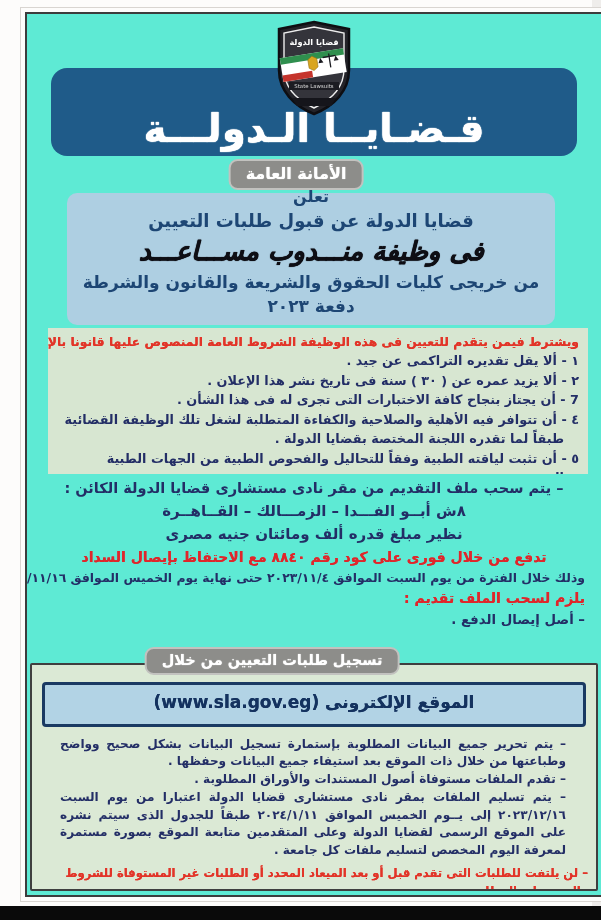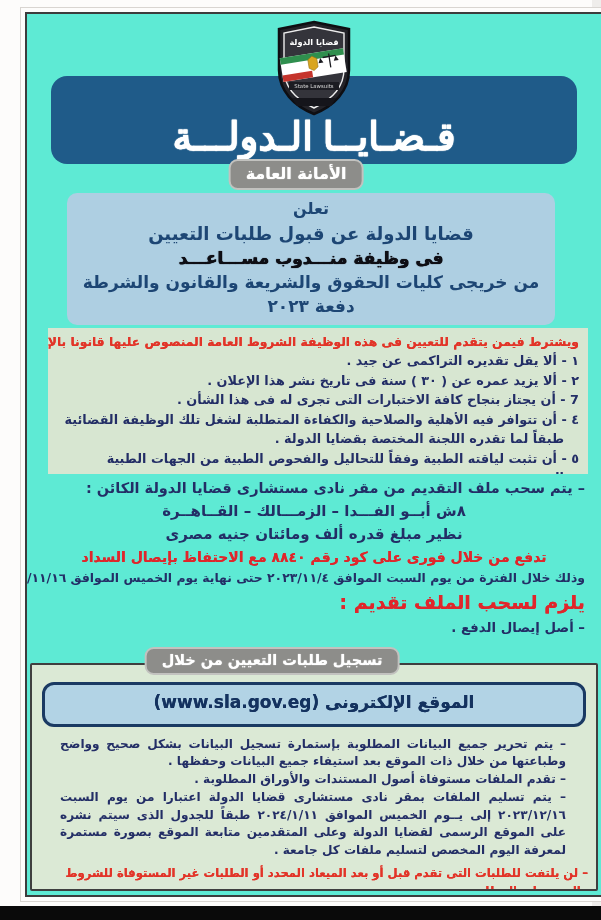--- a/index.html
+++ b/index.html
@@ -10,22 +10,22 @@
   .scan-strip-right{position:absolute;top:0;right:0;width:9px;height:920px;background:#efedeb;}
   .sheet{
     position:absolute;left:7px;top:12px;width:574px;height:881px;
     border:2px solid #3c3c3c;background:#5eead4;direction:rtl;
     box-shadow:0 0 0 4px #fdfcfb,0 0 0 5px #d9d5d1;overflow:hidden;margin-left:18px;
   }
   
   .logo{position:absolute;top:6px;left:50%;margin-left:-41px;width:82px;height:100px;z-index:6;}
   
   .header-bar{
-    position:absolute;top:62px;left:24px;right:24px;height:88px;
-    background:#1f5b89;border-radius:16px;z-index:2;font-family:Liberation Serif, serif;
+    position:absolute;top:54px;left:24px;right:24px;height:88px;
+    background:#1f5b89;border-radius:16px;z-index:2;
   }
   .header-title{
     position:absolute;bottom:5px;left:0;right:0;text-align:center;
     color:#ffffff;font-size:39px;font-weight:bold;
     text-shadow:0 0 1px #fff,0 0 1px #fff;letter-spacing:1px;white-space:nowrap;
   }
   .badge{
     background:#8d8d8a;color:#fff;font-weight:bold;border:2px solid #c2c2bf;
     border-radius:9px;padding:3px 15px 5px;white-space:nowrap;
     text-shadow:0 0 1px #fff;
@@ -33,51 +33,51 @@
   .badge1{position:absolute;top:145px;left:50%;transform:translateX(-50%);margin-left:-18px;font-size:16px;z-index:7;}
   
   .announce{
     position:absolute;top:179px;left:40px;right:46px;height:132px;
     background:#aecfe2;border-radius:10px;z-index:1;
     display:flex;flex-direction:column;align-items:center;justify-content:flex-end;
     padding-bottom:7px;box-sizing:border-box;color:#1d4674;font-weight:bold;text-align:center;
   }
   .an-l1{font-size:16px;line-height:1.45;}
   .an-l2{font-size:18px;line-height:1.45;}
-  .an-big{font-size:17px;line-height:1.35;color:#0e0e14;text-shadow:0 0 1px #0e0e14,0.5px 0 0 #0e0e14;}
+  .an-big{font-size:26px;line-height:1.35;color:#0e0e14;text-shadow:0 0 1px #0e0e14,0.5px 0 0 #0e0e14;font-style:italic;}
   .an-l4{font-size:17px;line-height:1.5;}
   .an-l5{font-size:17px;line-height:1.35;}
   
   .conds{
     position:absolute;top:314px;right:13px;left:21px;height:146px;
     background:#d7e6d1;padding:5px 9px;box-sizing:border-box;overflow:hidden;
   }
   .conds-head{color:#e23428;font-size:12.3px;font-weight:bold;text-align:right;
     line-height:1.5;text-shadow:0 0 0.5px #e23428;white-space:nowrap;}
   .cond-item{color:#232e66;font-size:12.8px;font-weight:bold;text-align:right;
     line-height:1.52;padding-right:15px;text-indent:-15px;}
   
   .pickup{position:absolute;top:464px;left:16px;right:16px;color:#232e66;font-weight:bold;}
-  .pk-intro{font-size:14.5px;text-align:right;line-height:1.5;}
+  .pk-intro{font-size:14.5px;text-align:center;line-height:1.5;}
   .pk-address{font-size:15px;text-align:center;line-height:1.55;}
   .pk-fee{font-size:15px;text-align:center;line-height:1.5;}
   .pk-pay{font-size:14px;text-align:center;color:#e0262b;line-height:1.6;text-shadow:0 0 0.5px #e0262b;}
   .pk-period{font-size:12.4px;text-align:center;line-height:1.6;white-space:nowrap;}
-  .pk-req{font-size:19px;text-align:right;color:#e0262b;line-height:1.55;text-shadow:0 0 0.5px #e0262b;}
+  .pk-req{font-size:14px;text-align:right;color:#e0262b;line-height:1.55;text-shadow:0 0 0.5px #e0262b;}
   .pk-item{font-size:13.3px;text-align:right;line-height:1.58;}
   
   .badge2{position:absolute;top:633px;left:50%;transform:translateX(-50%);margin-left:-42px;font-size:14.5px;z-index:7;}
   .green-bottom{
     position:absolute;top:649px;left:3px;right:3px;bottom:4px;
     border:2px solid #3f3f3f;background:#dbe9d5;border-radius:2px;
     box-sizing:border-box;overflow:hidden;
   }
   .site-box{
     margin:17px 10px 7px;border:3px solid #1a3a63;background:#b2d3e5;
-    border-radius:12px;padding:5px 1px 8px;text-align:center;color:#14325f;font-weight:bold;
+    border-radius:4px;padding:5px 1px 8px;text-align:center;color:#14325f;font-weight:bold;
   }
   .site-line1{font-size:17px;line-height:1.5;text-shadow:0 0 0.6px #14325f;}
   .site-line2{font-size:14.5px;line-height:1.5;text-shadow:0 0 0.8px #14325f;white-space:nowrap;}
   .notes{padding:2px 28px 0;}
   .note{color:#232e66;font-size:12.1px;font-weight:bold;text-align:justify;
     line-height:1.47;padding-right:2px;}
   .warns{padding:5px 8px 0;}
   .warn{color:#e23428;font-size:11.6px;font-weight:bold;text-align:right;
     line-height:1.55;text-shadow:0 0 0.4px #e23428;}
   .black-bar{position:absolute;left:0;top:906px;width:601px;height:14px;background:#0a0a0a;}

